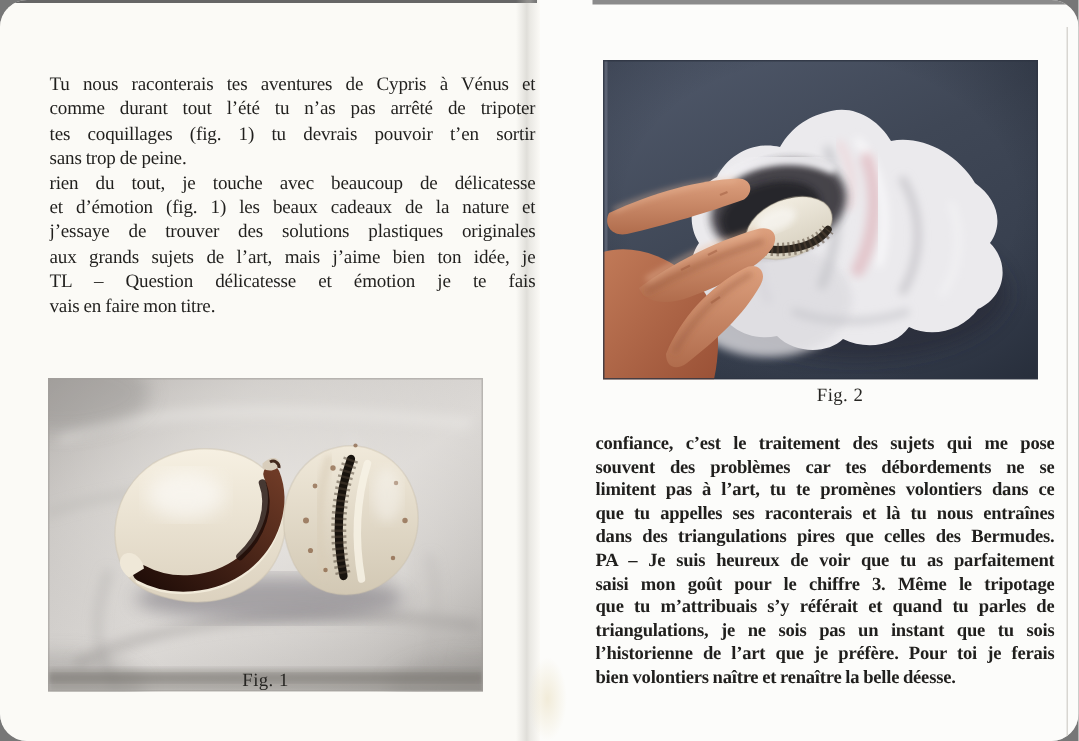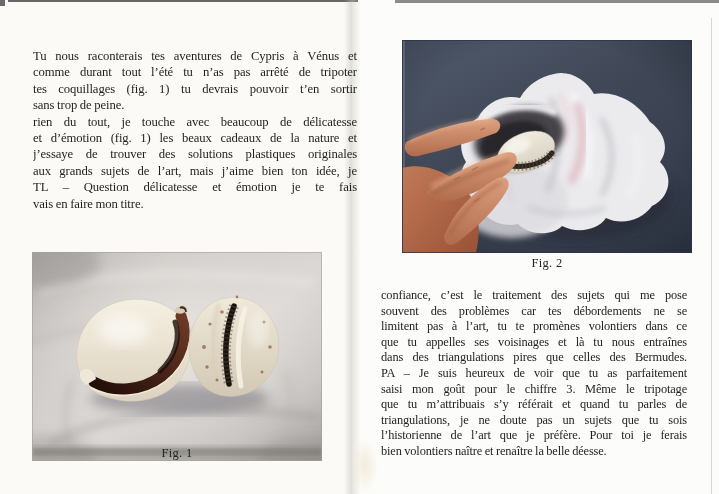--- a/index.html
+++ b/index.html
@@ -2,41 +2,42 @@
 <html style="--c-page-background: #fbfaf7; --c-text: #201f1d; --c-caption: #262522; --c-scan-edge: #26262a; --c-gutter-shadow: #c8c6c0; --c-fig1-fabric: #c9c6c3; --c-fig1-shell: #f0e9da; --c-fig1-aperture-maroon: #3f1d14; --c-fig2-background: #434c5d; --c-fig2-cloth: #ebeaed; --c-fig2-cloth-pink: #e2bfc6; --c-fig2-skin: #c9876a;"><head>
 <meta charset="utf-8">
 <style>
   * { box-sizing: border-box; }
   html,body { margin:0; padding:0; }
   body { background:#777; font-family:"Liberation Serif", serif; }
 
   .spread{
     position:relative; width:719px; height:494px; overflow:hidden;
     background:var(--c-page-background,#fbfaf7);
+    border-radius:18px;
   }
   .page-tint-left{position:absolute;left:0;top:0;width:360px;height:494px;background:#fbfaf5;opacity:.55;}
   .page-tint-right{position:absolute;left:360px;top:0;width:359px;height:494px;background:#fdfdfb;opacity:.6;}
 
   .textblock{ position:absolute; color:var(--c-text,#201f1d); }
   .textblock .tline{ text-align:justify; text-align-last:justify; overflow:hidden; white-space:normal; }
   .textblock .tline-end{ text-align-last:left; }
   .left-text{ left:33px; top:48px; width:324px; font-size:12.7px; letter-spacing:-0.1px; word-spacing:-0.4px; }
   .left-text .tline{ height:16.4px; line-height:16.4px; }
-  .right-text{ left:381px; top:288px; width:306px; font-size:12.4px; letter-spacing:-0.15px; word-spacing:-0.4px; }
+  .right-text{ left:397px; top:288px; width:306px; font-size:12.4px; letter-spacing:-0.15px; word-spacing:-0.4px;font-weight:bold; }
   .right-text .tline{ height:15.6px; line-height:15.6px; }
 
   .figure{ position:absolute; }
   .fig1{ left:32px; top:252px; width:290px; height:209px; }
   .fig2{ left:402px; top:40px; width:290px; height:213px; }
   .figure svg{ display:block; width:100%; height:100%; }
 
   .caption{ position:absolute; text-align:center; font-size:12.5px; letter-spacing:.3px;
             color:var(--c-caption,#262522); }
   .cap1{ left:32px; top:446px; width:290px; }
-  .cap2{ left:402px; top:256px; width:290px; }
+  .cap2{ left:415px; top:256px; width:290px; }
 
   
   .scan-top-a{position:absolute;left:8px;top:0;width:350px;height:2px;background:var(--c-scan-edge,#26262a);opacity:.7;}
   .scan-top-b{position:absolute;left:395px;top:0;width:324px;height:3px;background:#2e2e30;opacity:.55;}
   .scan-nub{position:absolute;left:0;top:0;width:5px;height:6px;background:#3a3a3c;opacity:.75;}
   .gutter{position:absolute;left:344px;top:0;width:16px;height:494px;
     background:linear-gradient(90deg,rgba(190,188,182,0),rgba(190,188,182,.45) 45%,rgba(208,206,200,.4) 58%,rgba(255,255,255,0));}
   .gutter-blob{position:absolute;left:352px;top:438px;width:26px;height:56px;
     background:radial-gradient(ellipse at center,rgba(233,222,190,.55),rgba(233,222,190,0) 70%);}
   .edge-right{position:absolute;left:711px;top:18px;width:1px;height:476px;background:#d8d6d1;}
@@ -257,23 +258,23 @@
 
       <rect x="0.5" y="0.5" width="289" height="212" fill="none" stroke="#2e3542" stroke-opacity=".8"></rect>
     </svg>
   </div>
   <div class="caption cap2">Fig. 2</div>
 
   <div class="textblock right-text">
       <div class="tline">confiance, c’est le traitement des sujets qui me pose</div>
       <div class="tline">souvent des problèmes car tes débordements ne se</div>
       <div class="tline">limitent pas à l’art, tu te promènes volontiers dans ce</div>
-      <div class="tline">que tu appelles ses voisinages et là tu nous entraînes</div>
+      <div class="tline">que tu appelles ses raconterais et là tu nous entraînes</div>
       <div class="tline">dans des triangulations pires que celles des Bermudes.</div>
       <div class="tline">PA – Je suis heureux de voir que tu as parfaitement</div>
       <div class="tline">saisi mon goût pour le chiffre 3. Même le tripotage</div>
       <div class="tline">que tu m’attribuais s’y référait et quand tu parles de</div>
-      <div class="tline">triangulations, je ne doute pas un sujets que tu sois</div>
+      <div class="tline">triangulations, je ne sois pas un instant que tu sois</div>
       <div class="tline">l’historienne de l’art que je préfère. Pour toi je ferais</div>
       <div class="tline tline-end">bien volontiers naître et renaître la belle déesse.</div>
     </div>
 
 </div>
 
 </body></html>

